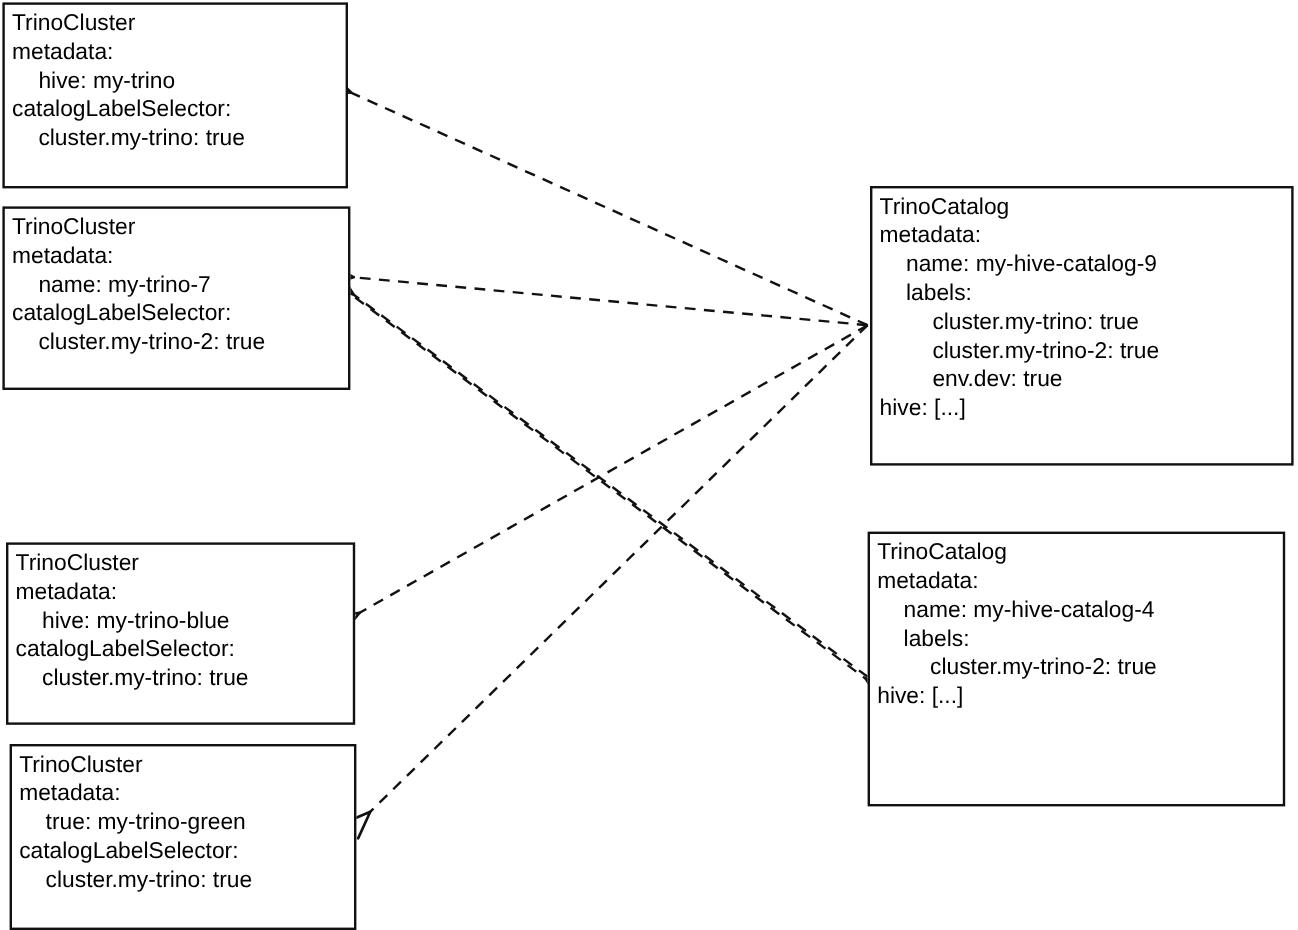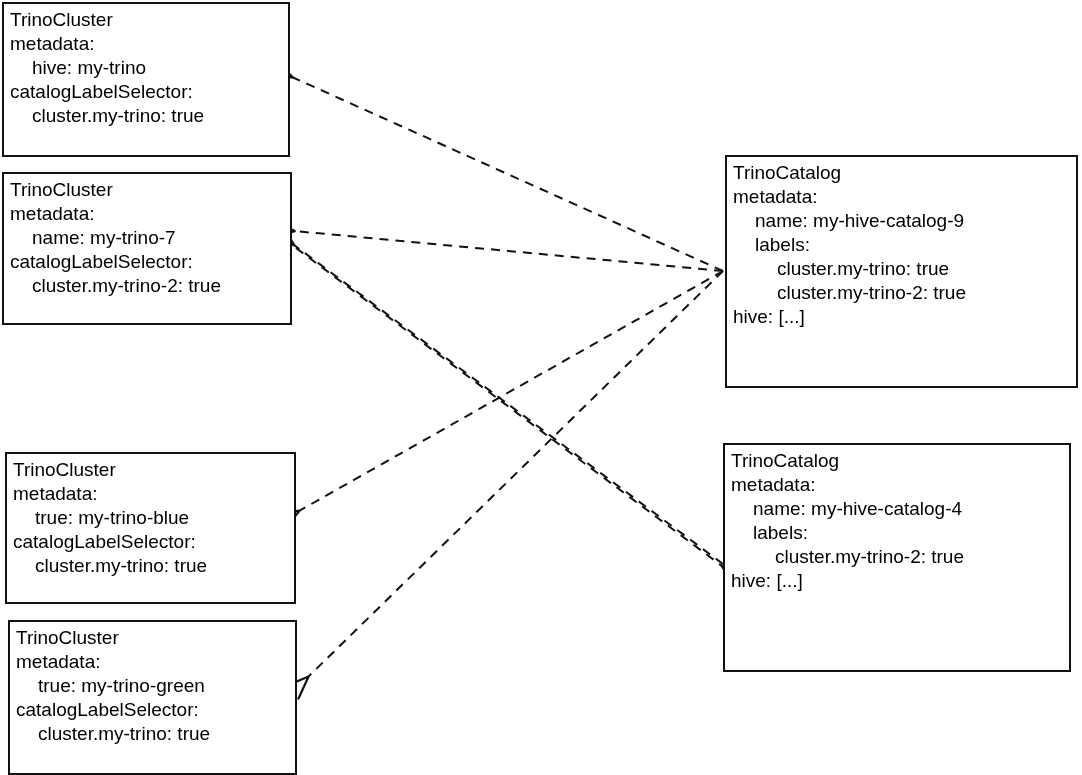--- a/index.html
+++ b/index.html
@@ -82,38 +82,39 @@
       <div class="node" style="left: 2px; top: 172px; width: 290px; height: 153px; border-color: rgb(17, 17, 17);">
         <div class="line ind0">TrinoCluster</div>
         <div class="line ind0">metadata:</div>
         <div class="line ind1">name: my-trino-7</div>
         <div class="line ind0">catalogLabelSelector:</div>
         <div class="line ind1">cluster.my-trino-2: true</div>
       </div>
       <div class="node" style="left: 5px; top: 452px; width: 291px; height: 152px; border-color: rgb(17, 17, 17);">
         <div class="line ind0">TrinoCluster</div>
         <div class="line ind0">metadata:</div>
-        <div class="line ind1">true: my-trino-blue</div>
+        <div class="line ind1">hive: my-trino-blue</div>
         <div class="line ind0">catalogLabelSelector:</div>
         <div class="line ind1">cluster.my-trino: true</div>
       </div>
       <div class="node" style="left: 8px; top: 620px; width: 289px; height: 155px; border-color: rgb(17, 17, 17);">
         <div class="line ind0">TrinoCluster</div>
         <div class="line ind0">metadata:</div>
         <div class="line ind1">true: my-trino-green</div>
         <div class="line ind0">catalogLabelSelector:</div>
         <div class="line ind1">cluster.my-trino: true</div>
       </div>
       <div class="node" style="left: 725px; top: 155px; width: 353px; height: 233px; border-color: rgb(17, 17, 17);">
         <div class="line ind0">TrinoCatalog</div>
         <div class="line ind0">metadata:</div>
         <div class="line ind1">name: my-hive-catalog-9</div>
         <div class="line ind1">labels:</div>
         <div class="line ind2">cluster.my-trino: true</div>
         <div class="line ind2">cluster.my-trino-2: true</div>
+        <div class="line ind2">env.dev: true</div>
         <div class="line ind0">hive: [...]</div>
       </div>
       <div class="node" style="left: 723px; top: 443px; width: 348px; height: 229px; border-color: rgb(17, 17, 17);">
         <div class="line ind0">TrinoCatalog</div>
         <div class="line ind0">metadata:</div>
         <div class="line ind1">name: my-hive-catalog-4</div>
         <div class="line ind1">labels:</div>
         <div class="line ind2">cluster.my-trino-2: true</div>
         <div class="line ind0">hive: [...]</div>
       </div>

